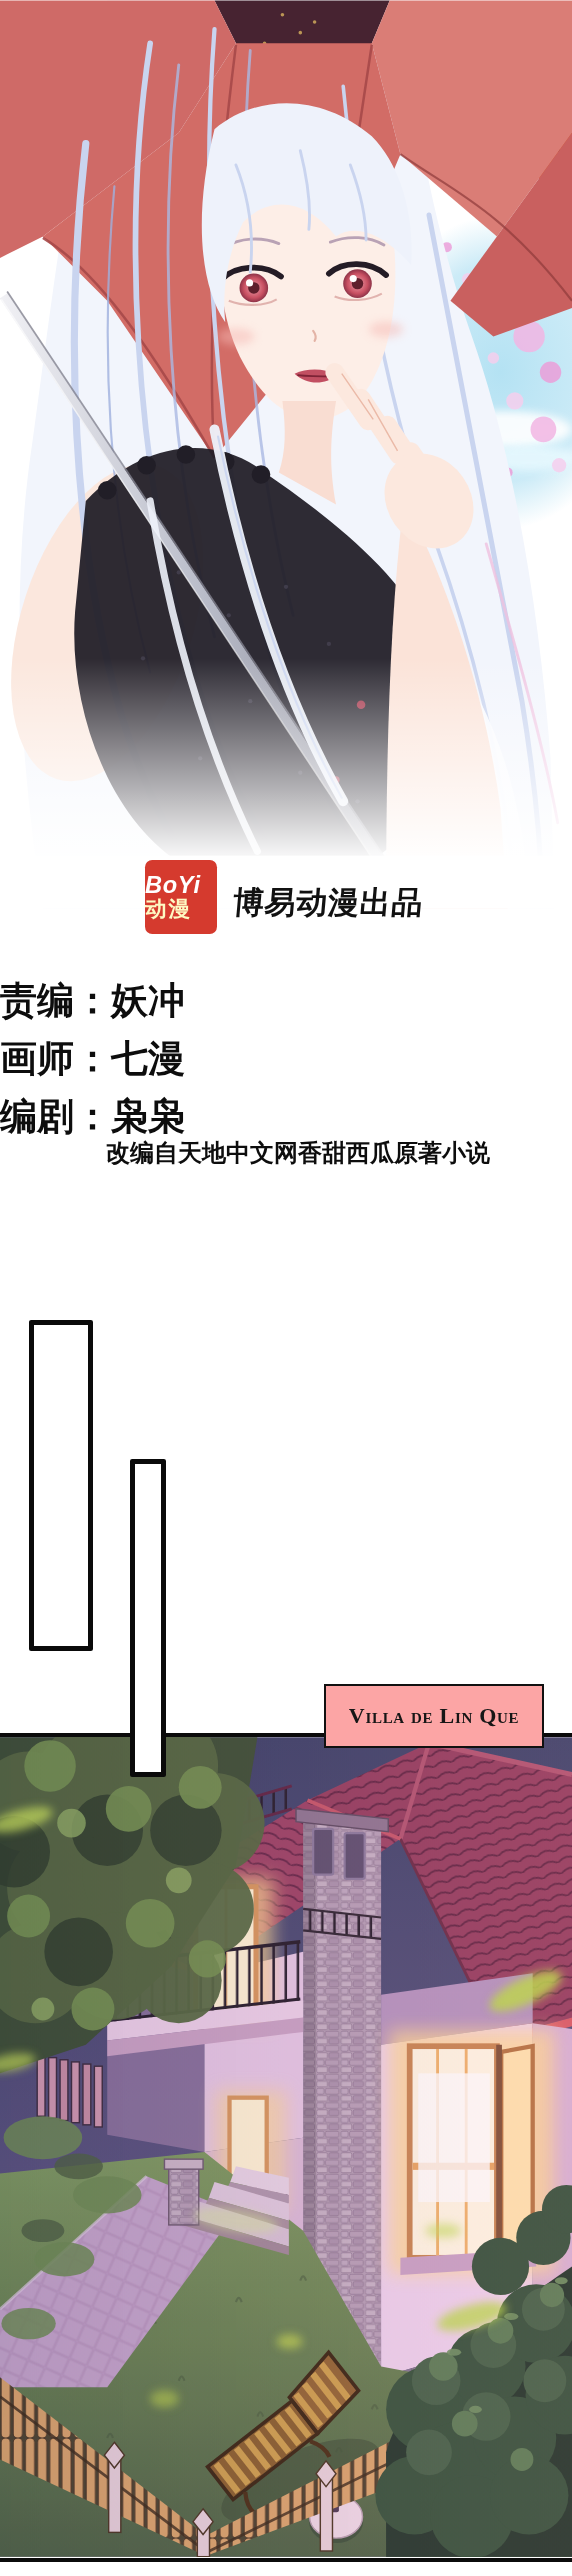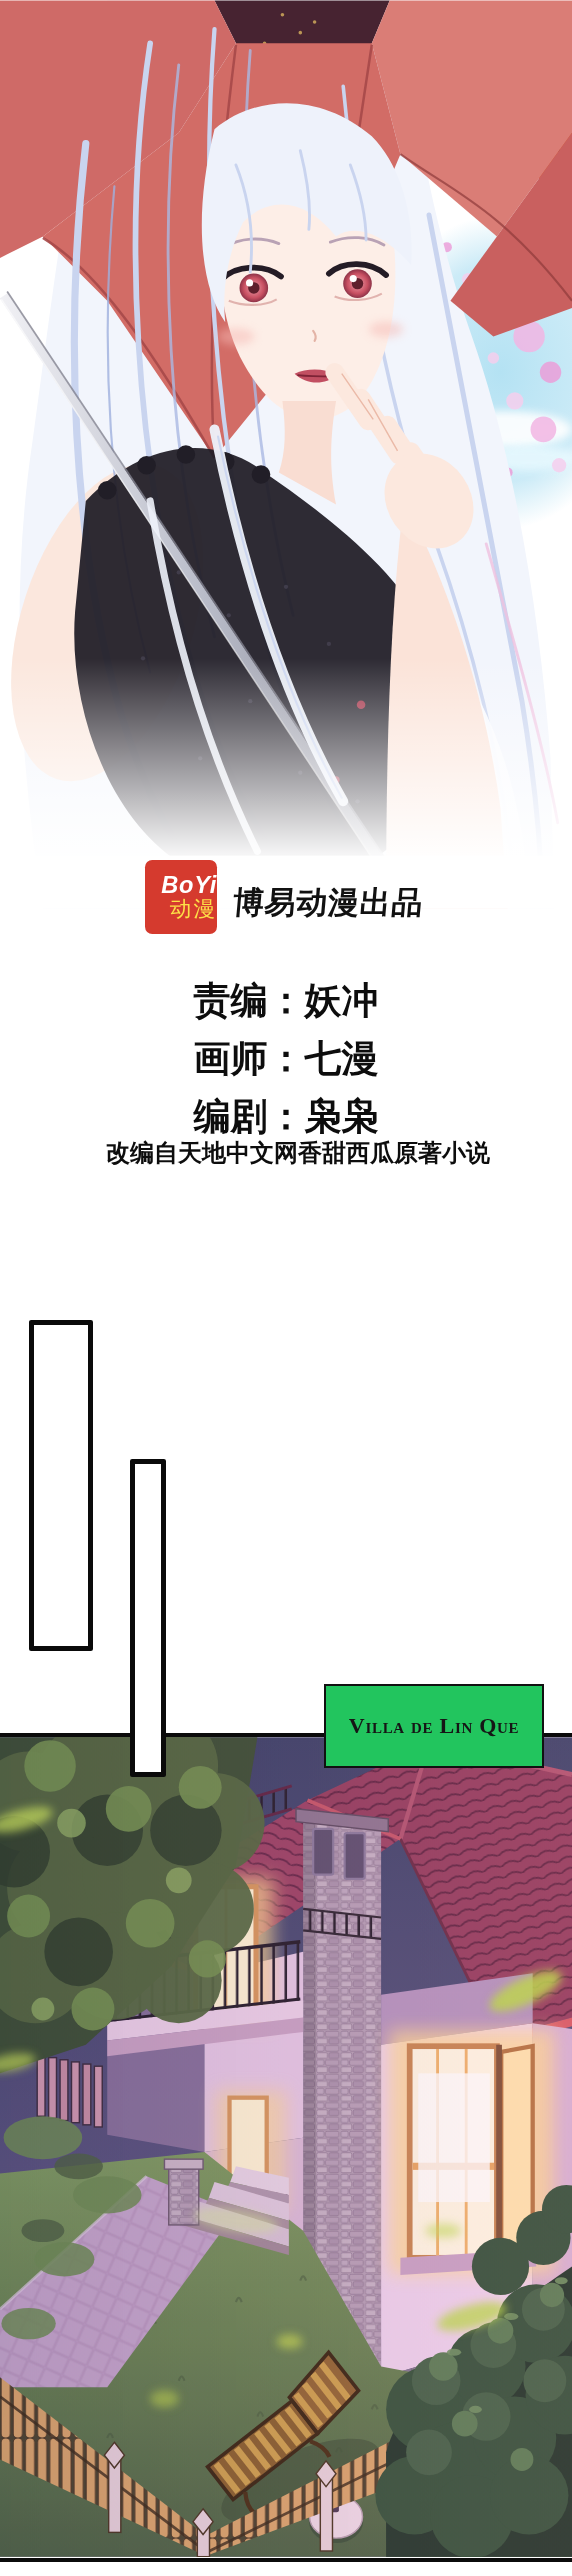--- a/index.html
+++ b/index.html
@@ -3,44 +3,44 @@
 <meta charset="utf-8">
 <style>
   html,body{margin:0;padding:0;background:#fff;}
   #page{position:relative;width:572px;height:2576px;background:#fff;overflow:hidden;
         font-family:"Liberation Sans","DejaVu Sans",sans-serif;}
   .abs{position:absolute;}
   
   #hero{left:0;top:0;width:572px;height:909px;z-index:1;}
   
   #logo-box{left:145px;top:860px;width:72px;height:74px;border-radius:7.2px;
-            display:flex;flex-direction:column;align-items:flex-end;justify-content:center;
+            display:flex;flex-direction:column;align-items:flex-start;justify-content:center;
             z-index:3;}
   #logo-top{color:#fff;font-weight:900;font-size:23.6px;line-height:24px;font-style:italic;letter-spacing:0.7px;}
-  #logo-bottom{color:#fde047;font-weight:400;font-size:21.5px;line-height:24px;letter-spacing:2.1px;}
+  #logo-bottom{color:#fef9c3;font-weight:700;font-size:21.5px;line-height:24px;letter-spacing:2.1px;}
   #publisher{left:233px;top:882px;width:215px;z-index:3;color:#111;
              font-weight:900;font-size:31px;letter-spacing:0.7px;transform:skewX(-5deg);
              font-family:"Liberation Sans","DejaVu Sans",sans-serif;}
   
-  #credits{left:0;top:972px;width:572px;text-align:center;z-index:3;}
+  #credits{left:0;top:972px;width:572px;z-index:3;}
   .credit-line{font-size:37px;line-height:58px;font-weight:900;color:#0d0d0d;}
   
   #adaptation{left:12px;top:1135px;width:572px;text-align:center;z-index:3;}
   .adapt-line{font-size:24px;line-height:36px;font-weight:700;color:#0d0d0d;}
   
   .panel-rect{background:#fff;border:5px solid #0a0a0a;border-radius:2.1px;z-index:4;}
   #rect1{left:29px;top:1320px;width:64px;height:331px;box-sizing:border-box;}
   #rect2{left:130px;top:1459px;width:36px;height:318px;box-sizing:border-box;}
   
   #villa-panel{left:0;top:1733px;width:572px;height:829px;box-sizing:border-box;
                border-top:4.3px solid #0b0b0b;border-bottom:4.3px solid #0b0b0b;z-index:2;}
   #villa-panel svg{display:block;}
   
-  #villa-label{left:324px;top:1684px;width:220px;height:84px;box-sizing:border-box;
-               background:#22c55e;border:2.9px solid #111;z-index:5;
+  #villa-label{left:324px;top:1684px;width:220px;height:64px;box-sizing:border-box;
+               background:#fca5a5;border:2.9px solid #111;z-index:5;
                display:flex;align-items:center;justify-content:center;}
   #villa-label span{font-family:"Liberation Serif","DejaVu Serif",serif;
                     font-variant:small-caps;font-weight:700;font-size:22px;color:#161616;
                     letter-spacing:0.7px;}
 </style>
 </head>
 <body>
 
 <div id="page">
 

